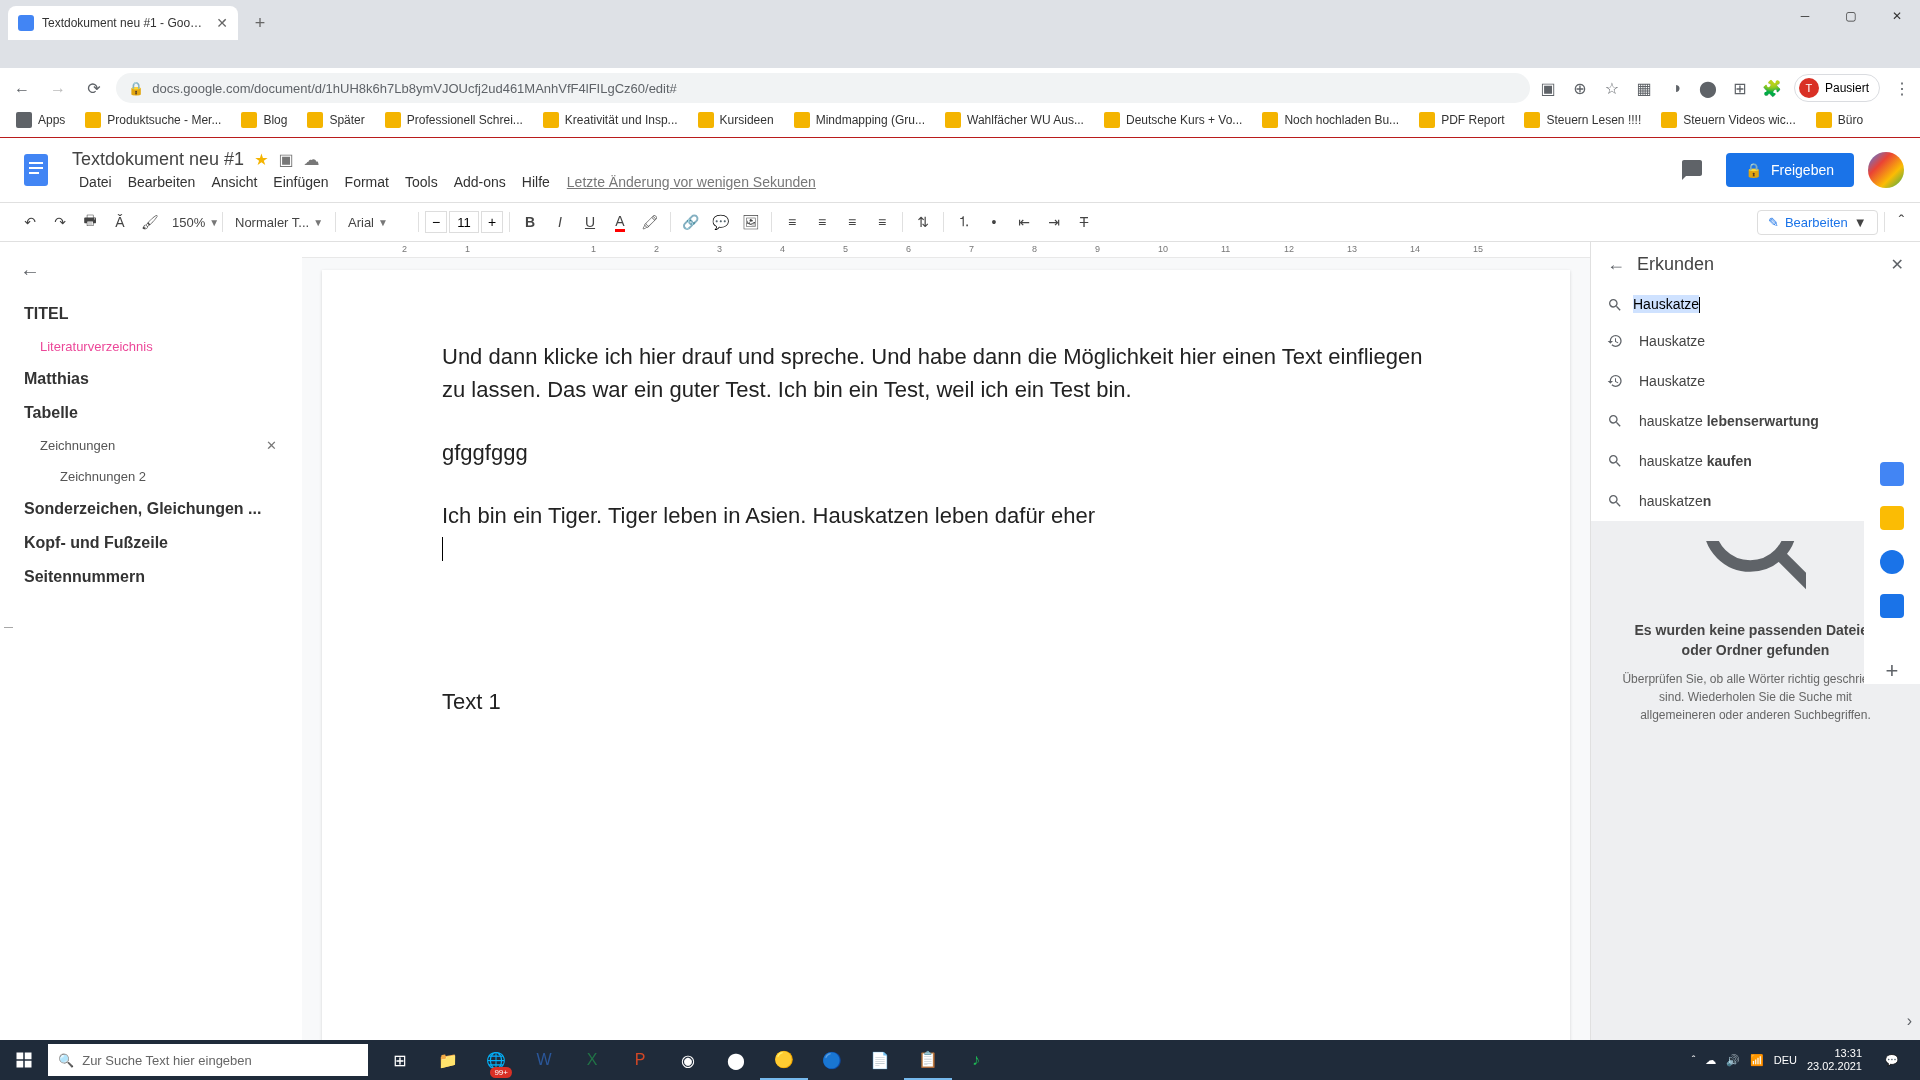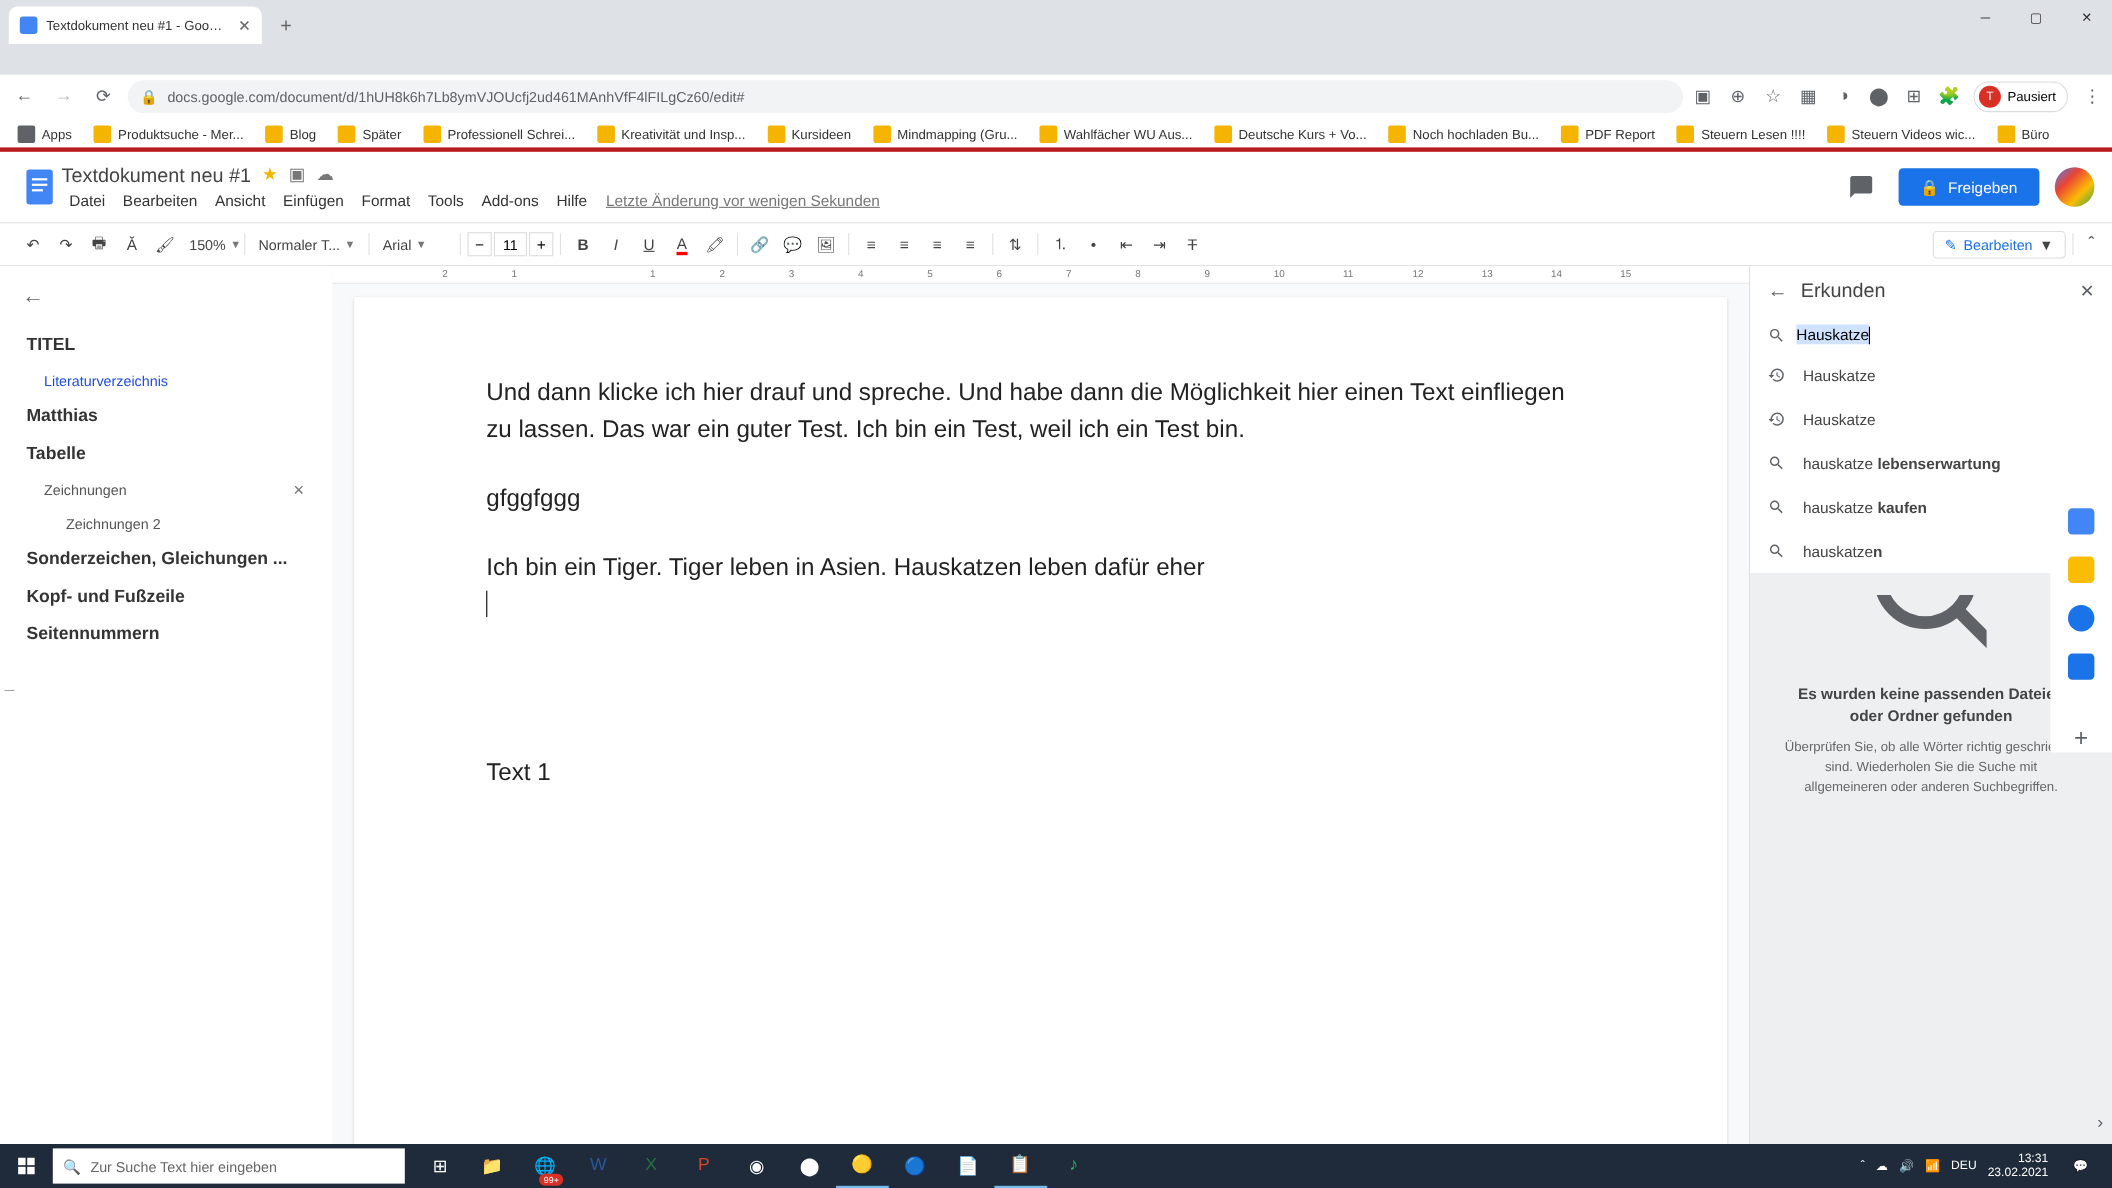--- a/index.html
+++ b/index.html
@@ -20,28 +20,28 @@
 .nav-btn { width: 28px; height: 28px; display: flex; align-items: center; justify-content: center; color: #5f6368; border-radius: 50%; cursor: pointer; }
 .nav-btn.disabled { color: #bbb; }
 .url-box { flex: 1; height: 30px; background: #f1f3f4; border-radius: 15px; display: flex; align-items: center; padding: 0 12px; gap: 8px; font-size: 13px; color: #5f6368; }
 .lock-icon { color: #5f6368; }
 .url-text { flex: 1; color: #5f6368; }
 .addr-icons { display: flex; gap: 12px; align-items: center; }
 .addr-icon { width: 20px; height: 20px; display: flex; align-items: center; justify-content: center; color: #5f6368; cursor: pointer; }
 .pausiert-btn { display: flex; align-items: center; gap: 6px; border: 1px solid #dadce0; border-radius: 16px; padding: 3px 10px 3px 4px; font-size: 12px; }
 .pausiert-avatar { width: 20px; height: 20px; border-radius: 50%; background: #d93025; color: #fff; display: flex; align-items: center; justify-content: center; font-size: 11px; }
 
-.bookmarks-bar { height: 30px; background: #fff; border-bottom: 4px solid #b91c1c; display: flex; align-items: flex-end; padding: 0 8px; gap: 4px; font-size: 12px; }
+.bookmarks-bar { height: 30px; background: #fff; border-bottom: 1px solid #b91c1c; display: flex; align-items: flex-start; padding: 0 8px; gap: 4px; font-size: 12px; }
 .bookmark { display: flex; align-items: center; gap: 6px; padding: 4px 8px; border-radius: 4px; cursor: pointer; color: #333; white-space: nowrap; }
 .bookmark-icon { width: 16px; height: 16px; border-radius: 2px; }
 .bm-apps { background: #5f6368; }
 .bm-yellow { background: #f4b400; }
 
 
-.docs-header { height: 64px; display: flex; align-items: center; padding: 8px 16px; gap: 0; }
+.docs-header { height: 64px; display: flex; align-items: center; padding: 8px 16px; gap: 16px; }
 .docs-logo { width: 40px; height: 40px; display: flex; align-items: center; justify-content: center; }
 .docs-logo svg { width: 36px; height: 36px; }
 .docs-title-area { flex: 1; }
 .docs-title-row { display: flex; align-items: center; gap: 10px; }
 .docs-title { font-size: 18px; color: #444; }
 .title-icon { color: #f4b400; font-size: 16px; cursor: pointer; }
 .title-icon.gray { color: #777; }
 .docs-menus { display: flex; gap: 2px; margin-top: 2px; }
 .menu-item { font-size: 14px; color: #333; padding: 2px 7px; border-radius: 4px; cursor: pointer; }
 .last-edit { font-size: 14px; color: #777; padding: 2px 8px; text-decoration: underline; cursor: pointer; }
@@ -64,21 +64,21 @@
 .size-val { width: 30px; height: 22px; border: 1px solid #ddd; text-align: center; font-size: 13px; line-height: 22px; }
 .edit-mode { border: 1px solid #ddd; border-radius: 4px; padding: 4px 10px; display: flex; align-items: center; gap: 6px; color: #1a73e8; font-size: 13px; cursor: pointer; margin-left: auto; }
 .tb-collapse { margin-left: 8px; cursor: pointer; color: #444; }
 
 
 .docs-body { display: flex; height: calc(100% - 68px - 30px - 64px - 40px - 40px); position: relative; }
 .outline-panel { width: 302px; background: #fff; padding: 16px 20px; border-right: 1px solid transparent; }
 .outline-back { color: #5f6368; font-size: 20px; cursor: pointer; margin-bottom: 16px; }
 .outline-item { padding: 8px 4px; font-size: 16px; color: #444; cursor: pointer; display: flex; align-items: center; justify-content: space-between; }
 .outline-item.bold { font-weight: 600; color: #333; }
-.outline-item.sub { padding-left: 20px; color: #1d4ed8; font-size: 13px; font-weight: normal; }
+.outline-item.sub { padding-left: 20px; color: #ec4899; font-size: 13px; font-weight: normal; }
 .outline-item.sub2 { padding-left: 20px; color: #555; font-size: 13px; }
 .outline-item.sub3 { padding-left: 40px; color: #555; font-size: 13px; }
 .outline-close { color: #777; cursor: pointer; }
 
 .doc-area { flex: 1; background: #f8f9fa; position: relative; overflow: hidden; }
 .ruler { height: 16px; background: #fff; border-bottom: 1px solid #e8e8e8; position: relative; font-size: 9px; color: #777; padding-left: 100px; }
 .ruler-mark { position: absolute; top: 2px; }
 .doc-page { background: #fff; margin: 12px 20px; min-height: 800px; padding: 50px 120px; box-shadow: 0 1px 3px rgba(0,0,0,0.15); position: relative; }
 .doc-text { font-size: 22px; color: #222; line-height: 1.5; margin-top: 20px; }
 .doc-text p { margin-bottom: 30px; }

